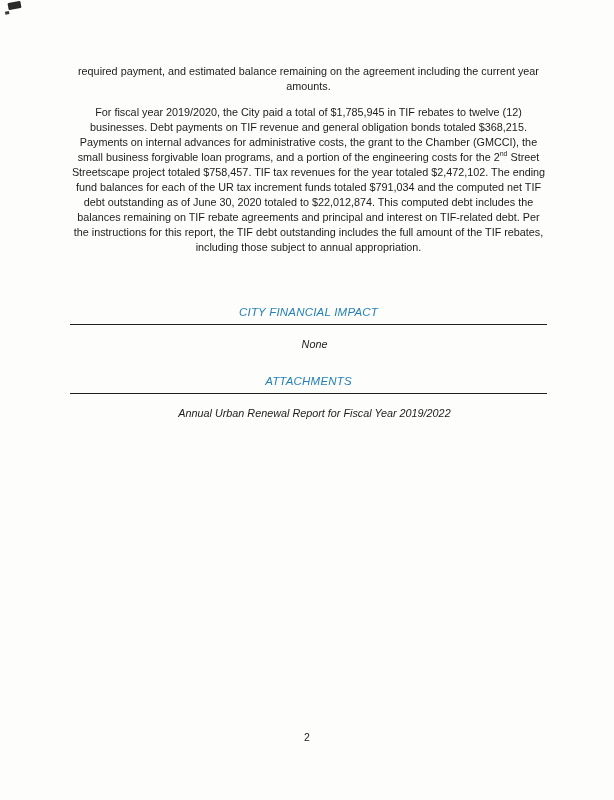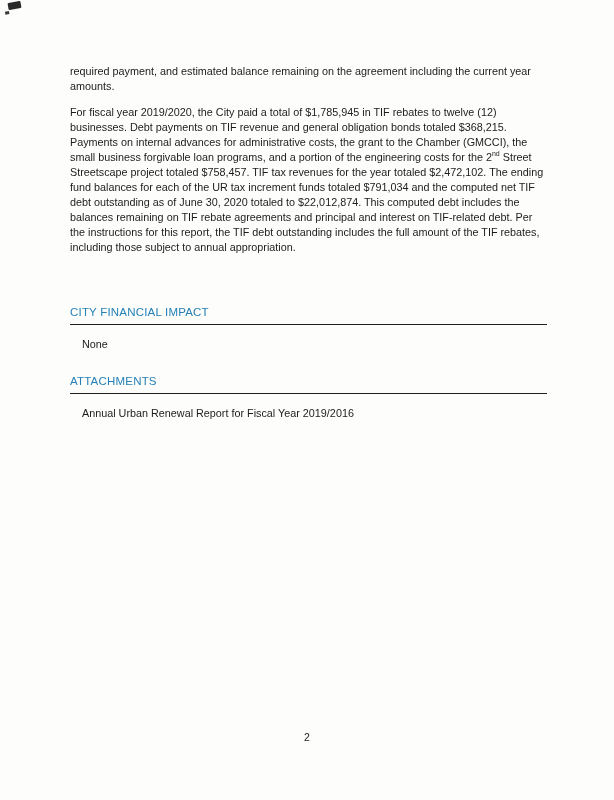--- a/index.html
+++ b/index.html
@@ -37,32 +37,33 @@
     height: 3px;
     background: #3a3a3a;
   }
   .content {
     position: absolute;
     left: 70px;
     top: 64px;
     width: 477px;
     font-size: 10.8px;
     line-height: 15px;
-    text-align: left;
+    text-align: center;
   }
   .para {
     margin: 0 0 11px 0;
   }
   sup {
     font-size: 7px;
     line-height: 0;
     vertical-align: super;
   }
   .section {
     margin: 0;
+    font-style: italic;
   }
   .sec-impact {
     margin-top: 50px;
   }
   .sec-attachments {
     margin-top: 22px;
   }
   .heading {
     margin: 0;
     font-size: 11.5px;
@@ -99,20 +100,20 @@
 
     <p class="para"><span>For fiscal year 2019/2020, the City paid a total of $1,785,945 in TIF rebates to twelve (12) businesses. Debt payments on TIF revenue and general obligation bonds totaled $368,215. Payments on internal advances for administrative costs, the grant to the Chamber (GMCCI), the small business forgivable loan programs, and a portion of the engineering costs for the 2</span><sup>nd</sup><span> Street Streetscape project totaled $758,457. TIF tax revenues for the year totaled $2,472,102. The ending fund balances for each of the UR tax increment funds totaled $791,034 and the computed net TIF debt outstanding as of June 30, 2020 totaled to $22,012,874. This computed debt includes the balances remaining on TIF rebate agreements and principal and interest on TIF-related debt. Per the instructions for this report, the TIF debt outstanding includes the full amount of the TIF rebates, including those subject to annual appropriation.</span></p>
 
     <div class="section sec-impact">
       <h2 class="heading">CITY FINANCIAL IMPACT</h2>
       <p class="section-body">None</p>
     </div>
 
     <div class="section sec-attachments">
       <h2 class="heading">ATTACHMENTS</h2>
-      <p class="section-body">Annual Urban Renewal Report for Fiscal Year 2019/2016</p>
+      <p class="section-body">Annual Urban Renewal Report for Fiscal Year 2019/2022</p>
     </div>
 
   </div>
 
   <div class="page-number">2</div>
 
 </div>
 
 </body></html>

